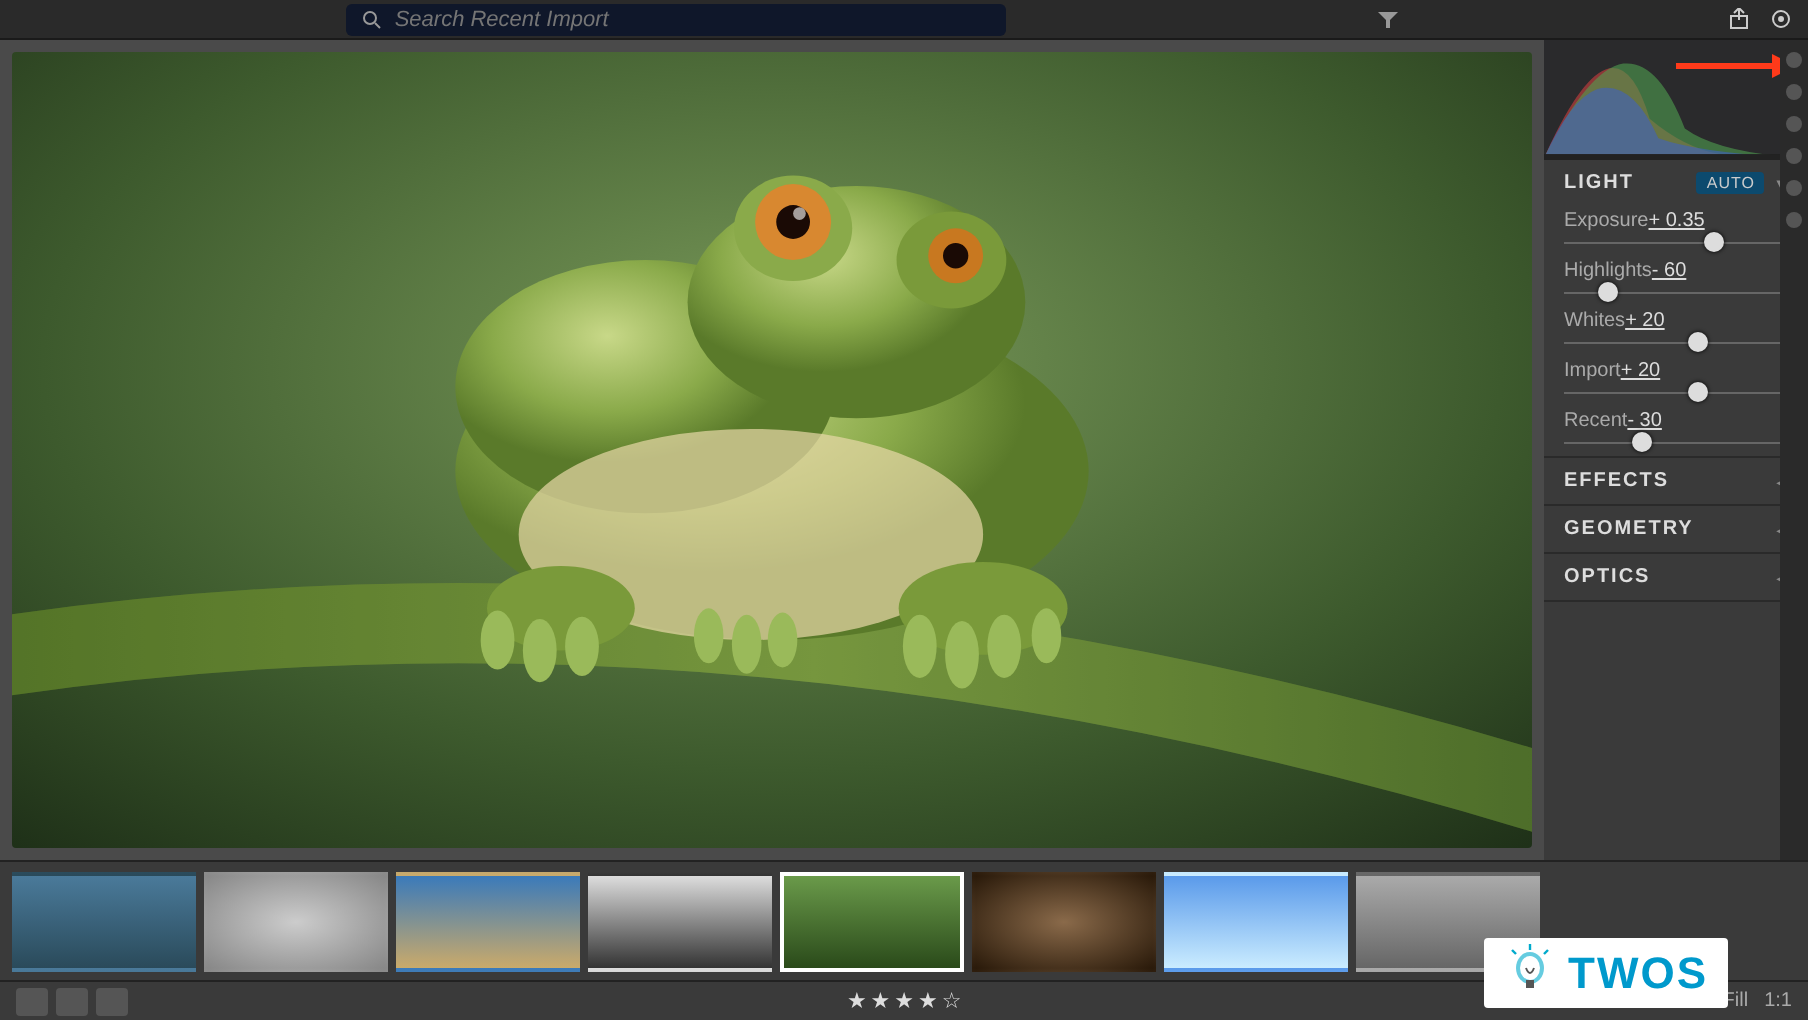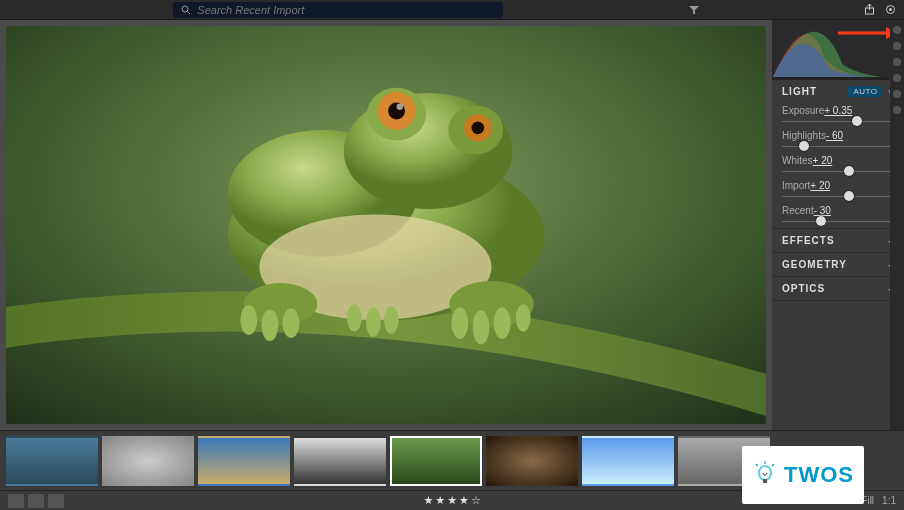--- a/index.html
+++ b/index.html
@@ -26,21 +26,21 @@
 .slider-track .line{position:absolute;top:50%;left:0;right:0;height:1px;background:#666}
 .slider-track .knob{position:absolute;top:50%;width:10px;height:10px;border-radius:50%;background:#ddd;transform:translate(-50%,-50%);box-shadow:0 0 2px #000}
 .filmstrip{height:60px;background:#3a3a3a;display:flex;align-items:center;padding:4px 6px;gap:4px;border-top:1px solid #222;position:relative}
 .thumb{width:92px;height:50px;border:2px solid transparent;overflow:hidden;flex-shrink:0;background:#555}
 .thumb.selected{border-color:#fff}
 .bottom-bar{height:20px;background:#3a3a3a;display:flex;align-items:center;padding:0 8px;font-size:10px;border-top:1px solid #222}
 .view-btns{display:flex;gap:4px}
 .view-btns span{width:16px;height:14px;background:#555;border-radius:2px}
 .stars{margin:0 auto;color:#ddd;letter-spacing:2px;font-size:11px}
 .fit-controls{display:flex;gap:8px;color:#aaa}
-.watermark{position:absolute;bottom:6px;right:40px;display:flex;align-items:center;gap:6px;background:#fff;padding:14px 10px;border-radius:2px;z-index:20}
+.watermark{position:absolute;bottom:6px;right:40px;display:flex;align-items:center;gap:6px;background:#fff;padding:2px 10px;border-radius:2px;z-index:20}
 .watermark .logo-text{font-weight:700;font-size:22px;color:#0099cc;letter-spacing:1px}
 .tool-strip{position:absolute;top:20px;right:0;width:14px;height:410px;background:#2a2a2a;display:flex;flex-direction:column;gap:8px;padding-top:6px;align-items:center;z-index:5}
 .tool-strip .t{width:8px;height:8px;border-radius:50%;background:#555}
 </style>
 </head>
 <body>
 
 <div class="topbar">
   <div class="search-wrap">
     <span class="icon">

